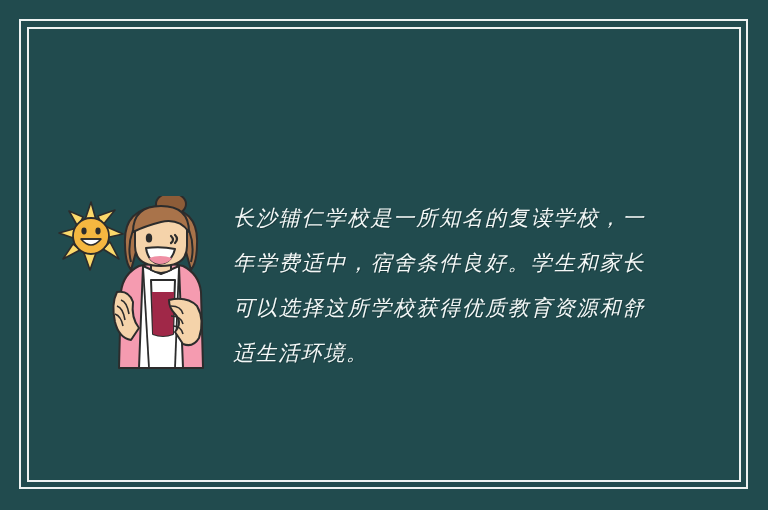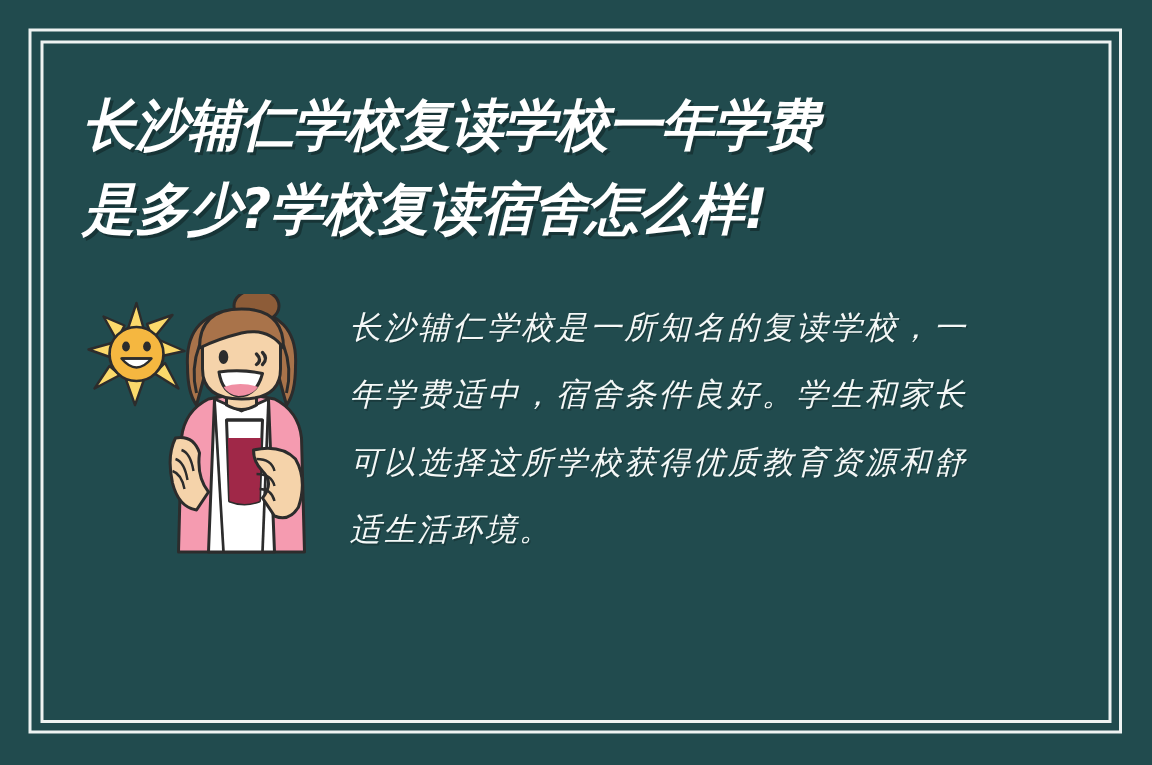--- a/index.html
+++ b/index.html
@@ -99,24 +99,20 @@
   }
 </style>
 </head>
 <body>
 
 <div class="poster">
 
   <div class="frame-outer"></div>
   <div class="frame-inner"></div>
 
-  <div class="headline">
-    <div class="headline-line">长沙辅仁学校复读学校一年学费</div>
-    <div class="headline-line">是多少?学校复读宿舍怎么样!</div>
-  </div>
 
   <div class="content">
 
     <div class="illustration">
       <svg width="160" height="175" viewBox="0 0 160 175" xmlns="http://www.w3.org/2000/svg">
 
         <g transform="translate(2,6)">
           <g stroke="#2c2c2c" stroke-width="1.6" stroke-linejoin="round">
             <polygon points="34,0 39,18 28,18" fill="#fbd96b"></polygon>
             <polygon points="58,8 45,24 41,14" fill="#fbd96b"></polygon>

